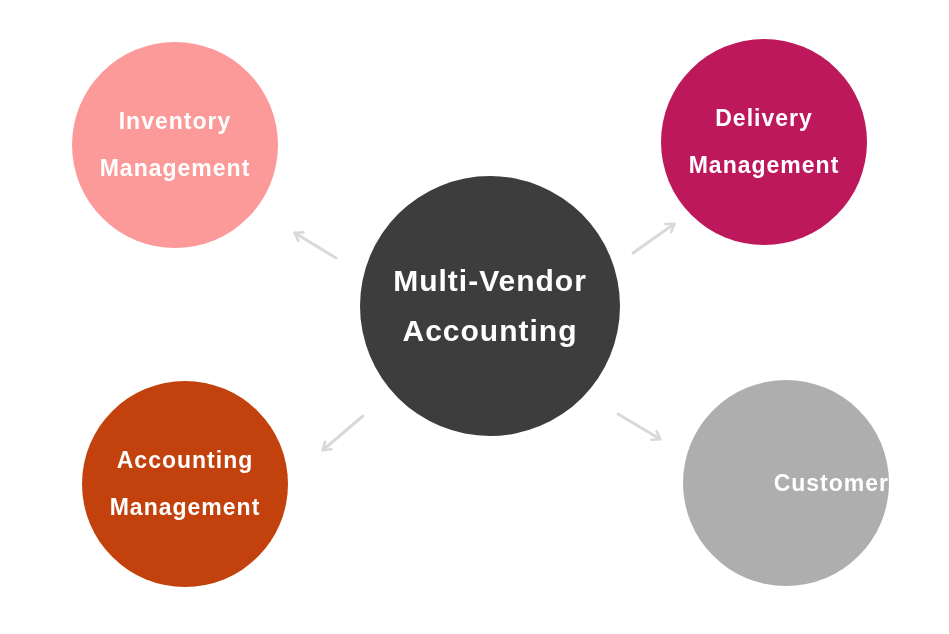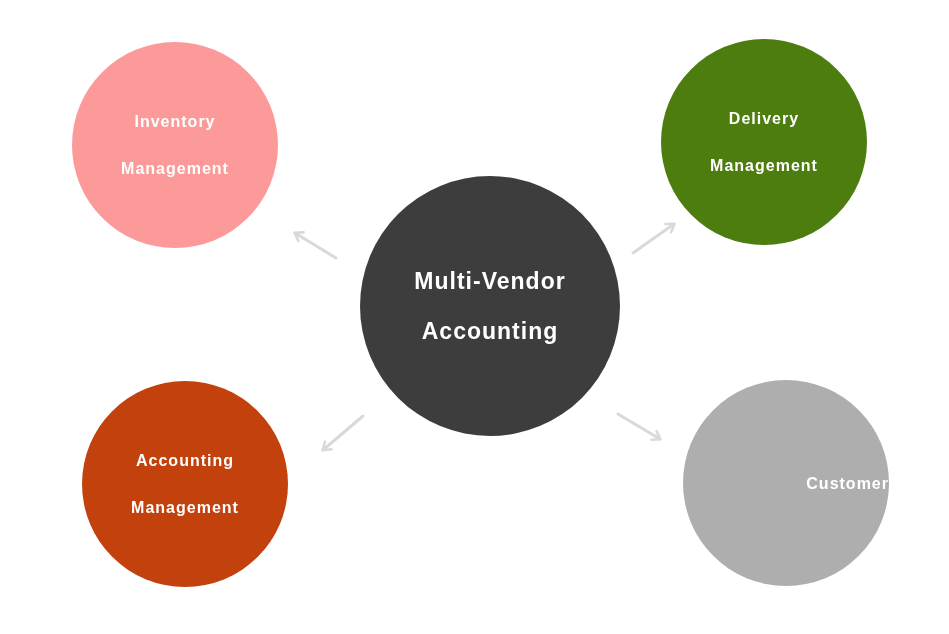--- a/index.html
+++ b/index.html
@@ -23,27 +23,27 @@
     border-radius: 50%;
     display: flex;
     flex-direction: column;
     align-items: center;
     justify-content: center;
     text-align: center;
     font-weight: bold;
   }
   .satellite {
     width: 206px; height: 206px;
-    font-size: 16px;
+    font-size: 23px;
     letter-spacing: 1px;
   }
   .satellite .node-line { line-height: 47px; }
   .center-node {
     width: 260px; height: 260px;
-    font-size: 23px;
+    font-size: 30px;
     letter-spacing: 1px;
   }
   .center-node .node-line { line-height: 50px; }
   .pos-tl { left: 72px;  top: 42px;  }
   .pos-tr { left: 661px; top: 39px;  }
   .pos-bl { left: 82px;  top: 381px; }
   .pos-br { left: 683px; top: 380px; align-items: flex-end; }
   .pos-center { left: 360px; top: 176px; }
 </style>
 </head>
@@ -61,21 +61,21 @@
     <line x1="633" y1="253" x2="674" y2="224" stroke-width="3" stroke-linecap="round" marker-end="url(#arrowhead)" stroke="#d9d9d9"></line>
     <line x1="363" y1="416" x2="323" y2="450" stroke-width="3" stroke-linecap="round" marker-end="url(#arrowhead)" stroke="#d9d9d9"></line>
     <line x1="618" y1="414" x2="660" y2="439" stroke-width="3" stroke-linecap="round" marker-end="url(#arrowhead)" stroke="#d9d9d9"></line>
   </svg>
 
   <div class="node satellite pos-tl" style="background-color: rgb(252, 154, 154); color: rgb(255, 255, 255);">
     <div class="node-line">Inventory</div>
     <div class="node-line">Management</div>
   </div>
 
-  <div class="node satellite pos-tr" style="background-color: #4d7c0f; color: rgb(255, 255, 255);">
+  <div class="node satellite pos-tr" style="background-color: #be185d; color: rgb(255, 255, 255);">
     <div class="node-line">Delivery</div>
     <div class="node-line">Management</div>
   </div>
 
   <div class="node center-node pos-center" style="background-color: rgb(61, 61, 61); color: rgb(255, 255, 255);">
     <div class="node-line">Multi-Vendor</div>
     <div class="node-line">Accounting</div>
   </div>
 
   <div class="node satellite pos-bl" style="background-color: #c2410c; color: rgb(255, 255, 255);">

